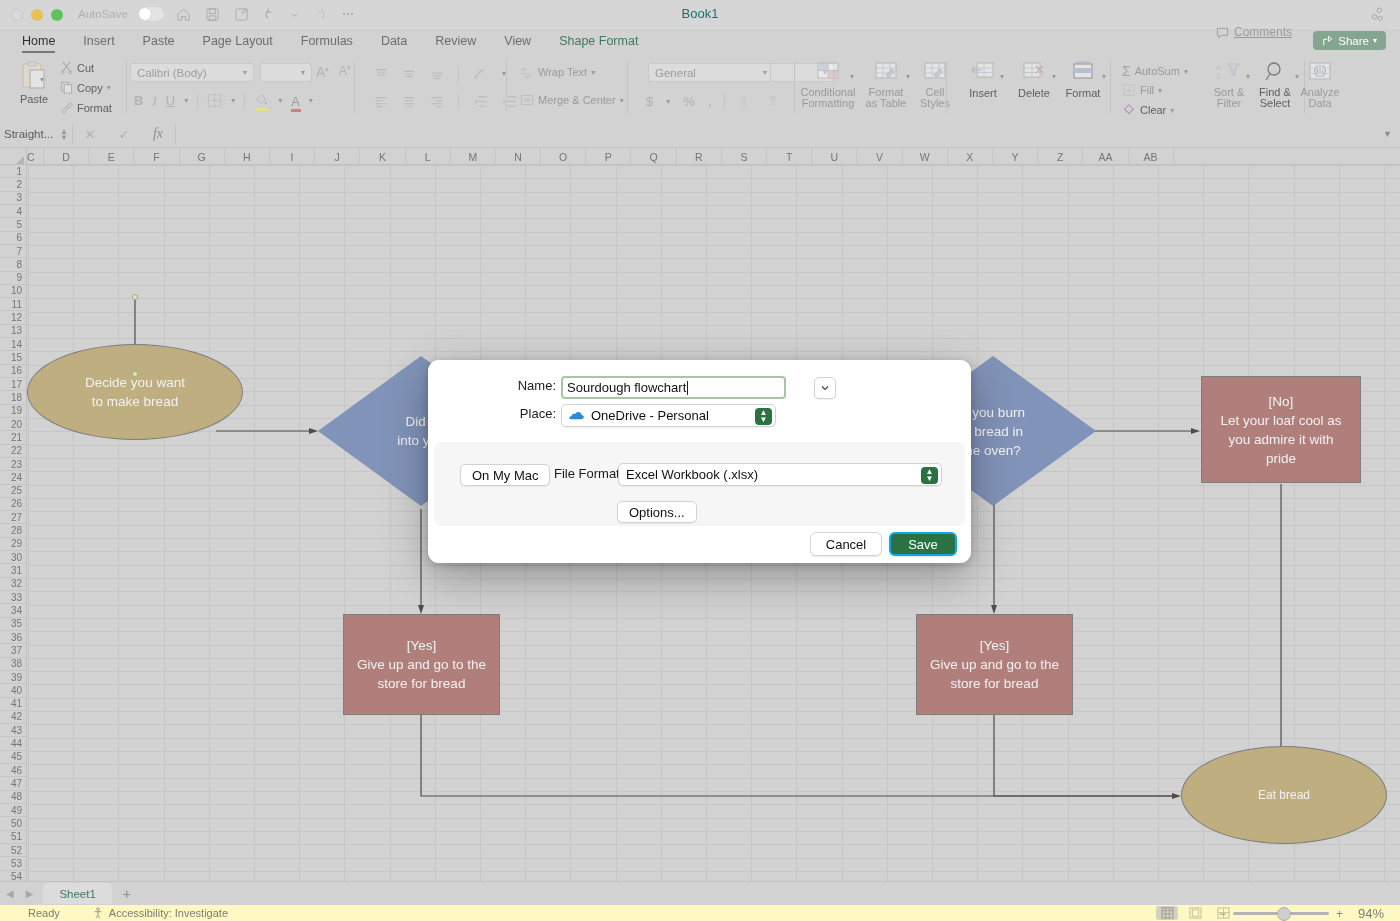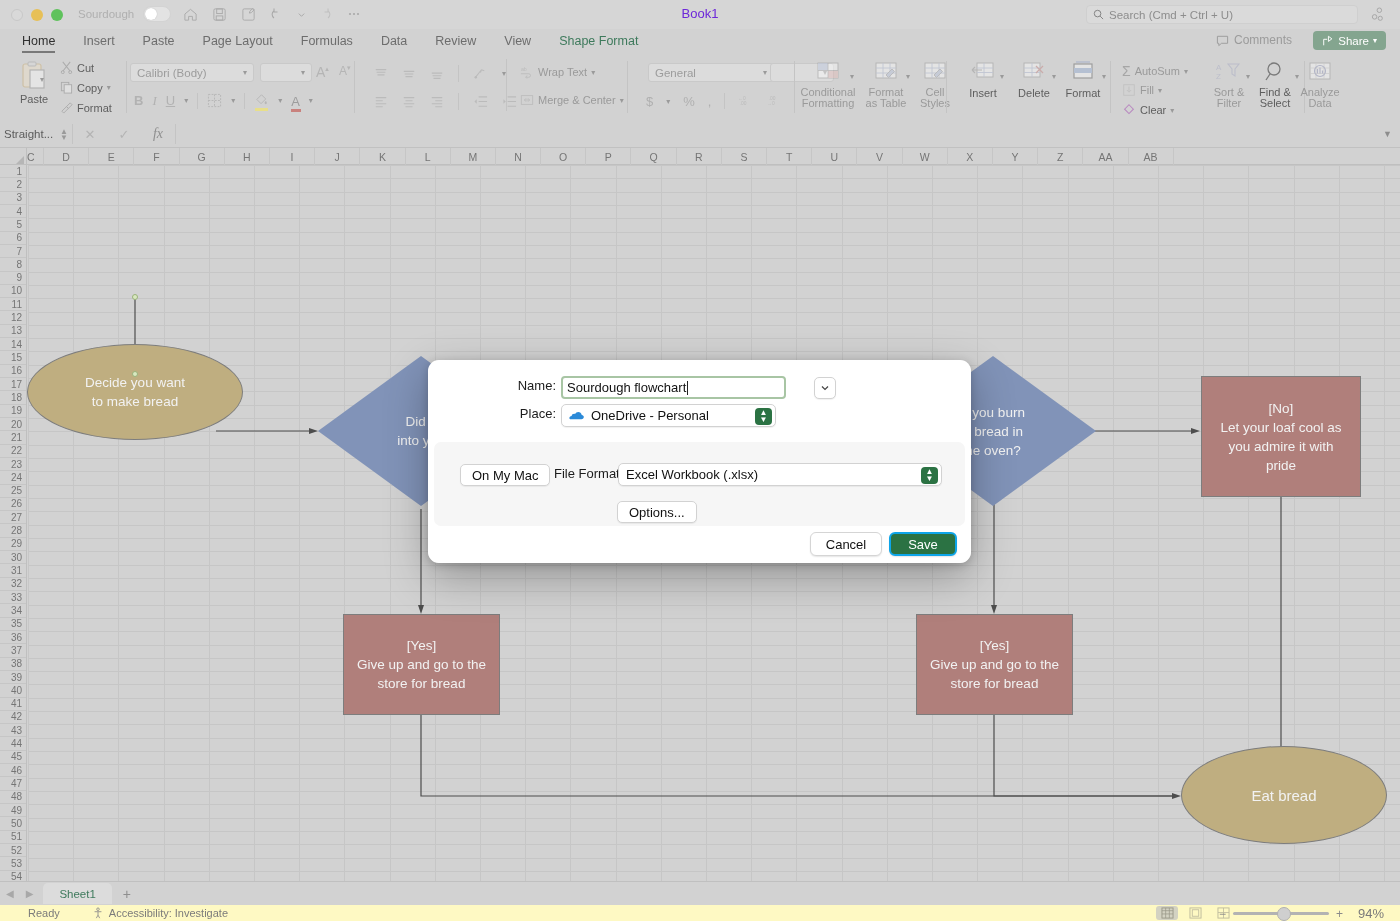--- a/index.html
+++ b/index.html
@@ -36,21 +36,21 @@
   }
   .toggle::after {
     content:''; position:absolute; left:1px; top:1px; width:12px;height:12px;
     border-radius:50%; background:#fff; box-shadow: 0 0 1px rgba(0,0,0,.25);
   }
   .qicon { width: 20px; height: 20px; opacity: .34; display:flex; align-items:center; justify-content:center; }
   .qicon svg { display:block; }
 
   .book-title {
     position: absolute; left: 0; top: 6px; width: 1400px; text-align: center;
-    font-size: 13px; color: #6d28d9;
+    font-size: 13px; color: #0f766e;
   }
 
   .searchbox {
     position: absolute; right: 42px; top: 5px; width: 272px; height: 19px;
     background: #dadada; border: 1px solid #cfcfcf; border-radius: 4px;
     display: flex; align-items: center; padding-left: 6px; gap: 5px;
   }
   .searchbox .ph { font-size: 11.5px; color: #8d8d8d; }
   .ribbon-toggle { position:absolute; right:14px; top:6px; width:18px;height:18px;opacity:.38; }
 
@@ -62,22 +62,22 @@
   .tab {
     font-size: 12.5px; color: #6d6d6d; padding: 3px 14px 5px; position: relative;
   }
   .tab.active { color: #2f2f2f; font-weight: 400; }
   .tab.active::after {
     content:''; position:absolute; left:14px; right:14px; bottom:0; height:2px; background:#787878;
   }
   .tab.contextual { color: #3e7a5c; }
 
   .comments-btn {
-    position:absolute; right: 108px; top: 33px; font-size: 12px; color:#9b9b9b;
-    display:flex; align-items:center; gap:5px;
+    position:absolute; right: 108px; top: 25px; font-size: 12px; color:#9b9b9b;
+    display:flex; align-items:center; gap:5px;text-decoration:underline;
   }
   .share-btn {
     position:absolute; right: 14px; top: 31px; height: 19px; padding: 0 9px;
     background: #84a58f; border-radius: 4px; color: #fff; font-size: 11.5px;
     display:flex; align-items:center; gap:4px;
   }
 
   
   .ribbon {
     position: absolute; left: 0; top: 55px; width: 1400px; height: 66px;
@@ -265,21 +265,21 @@
 <div id="app">
 
   <div class="titlebar">
     <div class="traffic">
       <div class="tl red"></div>
       <div class="tl yellow"></div>
       <div class="tl green"></div>
     </div>
 
     <div class="qat">
-      <span class="qat-label">Sourdough</span>
+      <span class="qat-label">AutoSave</span>
       <div class="toggle"></div>
       <div class="qicon">
         <svg width="15" height="15" viewBox="0 0 16 16">
             <path d="M2 7.5L8 2.5l6 5V14H10V10H6v4H2z" fill="none" stroke="#555" stroke-width="1"></path>
           </svg>
       </div>
       <div class="qicon">
         <svg width="15" height="15" viewBox="0 0 16 16">
             <rect x="2" y="2" width="12" height="12" rx="1.5" fill="none" stroke="#555" stroke-width="1"></rect>
             <rect x="5" y="2" width="6" height="5" fill="none" stroke="#555" stroke-width="1"></rect>
@@ -313,27 +313,20 @@
         <svg width="16" height="16" viewBox="0 0 16 16">
             <circle cx="4" cy="8" r="1.1" fill="#555"></circle>
             <circle cx="8" cy="8" r="1.1" fill="#555"></circle>
             <circle cx="12" cy="8" r="1.1" fill="#555"></circle>
           </svg>
       </div>
     </div>
 
     <div class="book-title">Book1</div>
 
-    <div class="searchbox">
-      <svg width="11" height="11" viewBox="0 0 12 12">
-          <circle cx="5" cy="5" r="3.6" fill="none" stroke="#7d7d7d" stroke-width="1"></circle>
-          <path d="M7.8 7.8L11 11" stroke="#7d7d7d" stroke-width="1"></path>
-        </svg>
-      <span class="ph">Search (Cmd + Ctrl + U)</span>
-    </div>
     <div class="ribbon-toggle">
       <svg width="17" height="17" viewBox="0 0 18 18">
           <circle cx="12" cy="4.5" r="2.4" fill="none" stroke="#555" stroke-width="1"></circle>
           <circle cx="7" cy="11.5" r="2.4" fill="none" stroke="#555" stroke-width="1"></circle>
           <circle cx="13" cy="13" r="2.2" fill="none" stroke="#555" stroke-width="1"></circle>
         </svg>
     </div>
   </div>
 
   <div class="tabs">
@@ -813,21 +806,21 @@
         <div class="diamond-bg"></div>
         <div class="diamond-txt">
           <div>
             <div>d you burn</div>
             <div>e bread in</div>
             <div>he oven?</div>
           </div>
         </div>
       </div>
 
-      <div class="shape rect" style="left:1201px;top:228px;width:160px;height:121px">
+      <div class="shape rect" style="left:1201px;top:228px;width:160px;height:107px">
         <div>
           <div>[No]</div>
           <div>Let your loaf cool as</div>
           <div>you admire it with</div>
           <div>pride</div>
         </div>
       </div>
 
       <div class="shape rect" style="left:343px;top:466px;width:157px;height:101px">
         <div>
@@ -838,21 +831,21 @@
       </div>
 
       <div class="shape rect" style="left:916px;top:466px;width:157px;height:101px">
         <div>
           <div>[Yes]</div>
           <div>Give up and go to the</div>
           <div>store for bread</div>
         </div>
       </div>
 
-      <div class="shape ellipse" style="left:1181px;top:598px;width:206px;height:98px;font-size:15px">
+      <div class="shape ellipse" style="left:1181px;top:598px;width:206px;height:98px;font-size:12px">
         <div>Eat bread</div>
       </div>
     </div>
   </div>
 
   <div class="dlg-shadow"></div>
   <div class="dlg">
     <div class="dlg-top">
       <div class="row" style="left:0;top:18px;width:128px;justify-content:flex-end">
         <span class="lbl">Name:</span>

